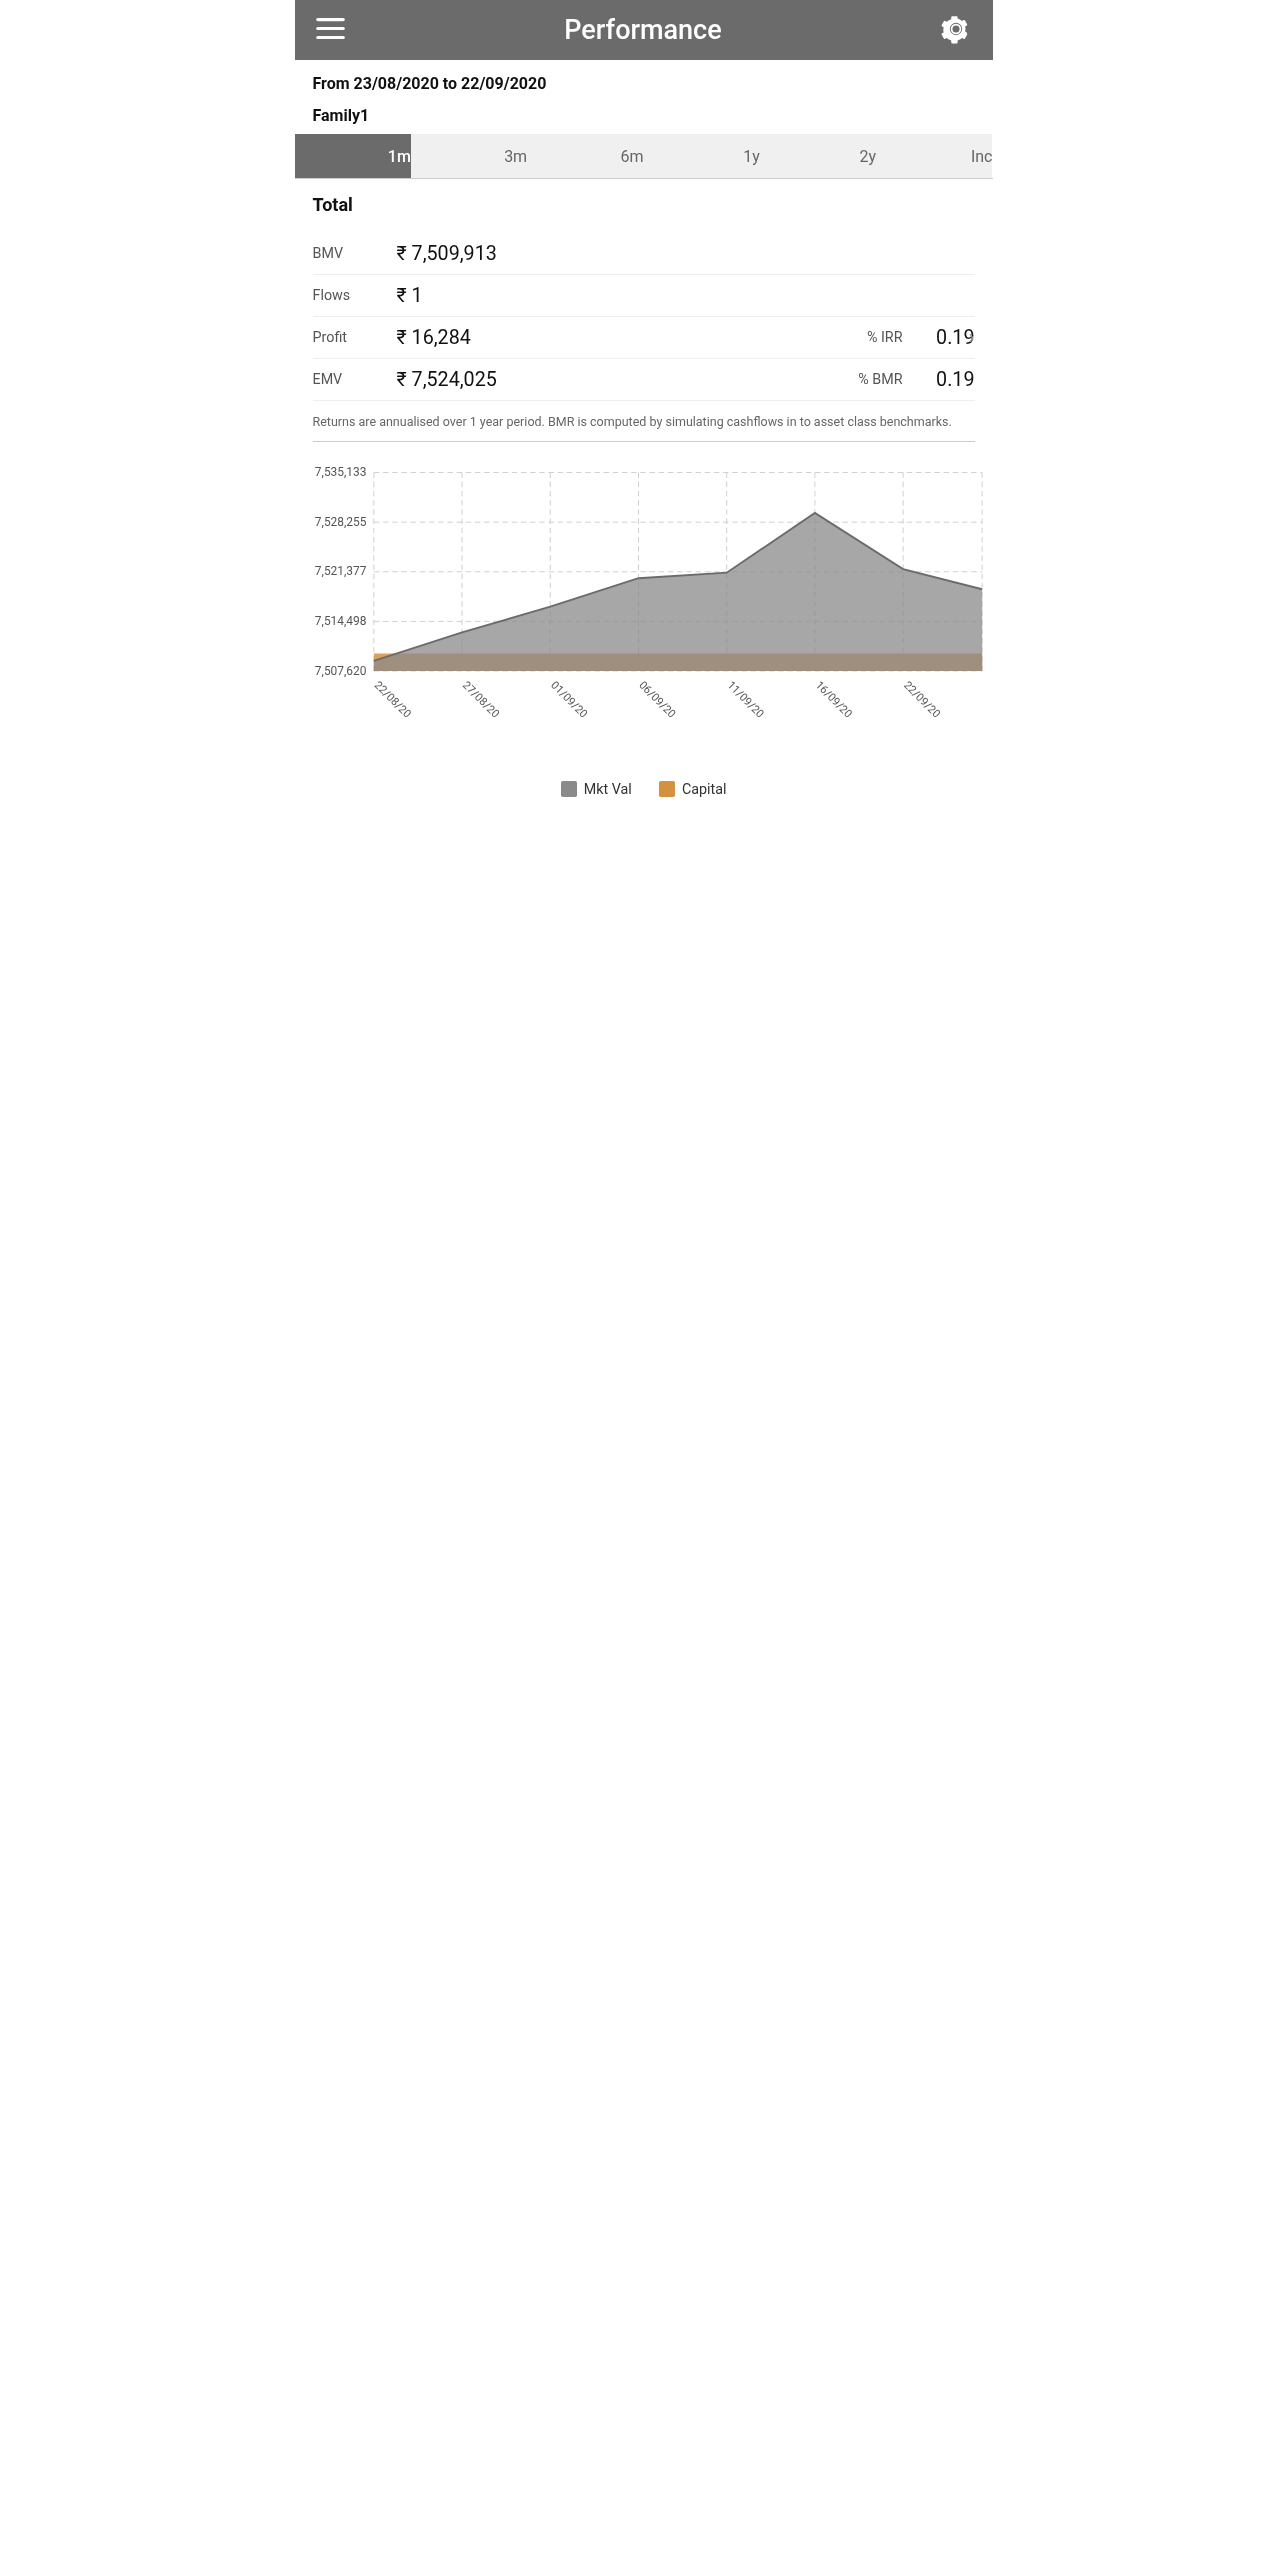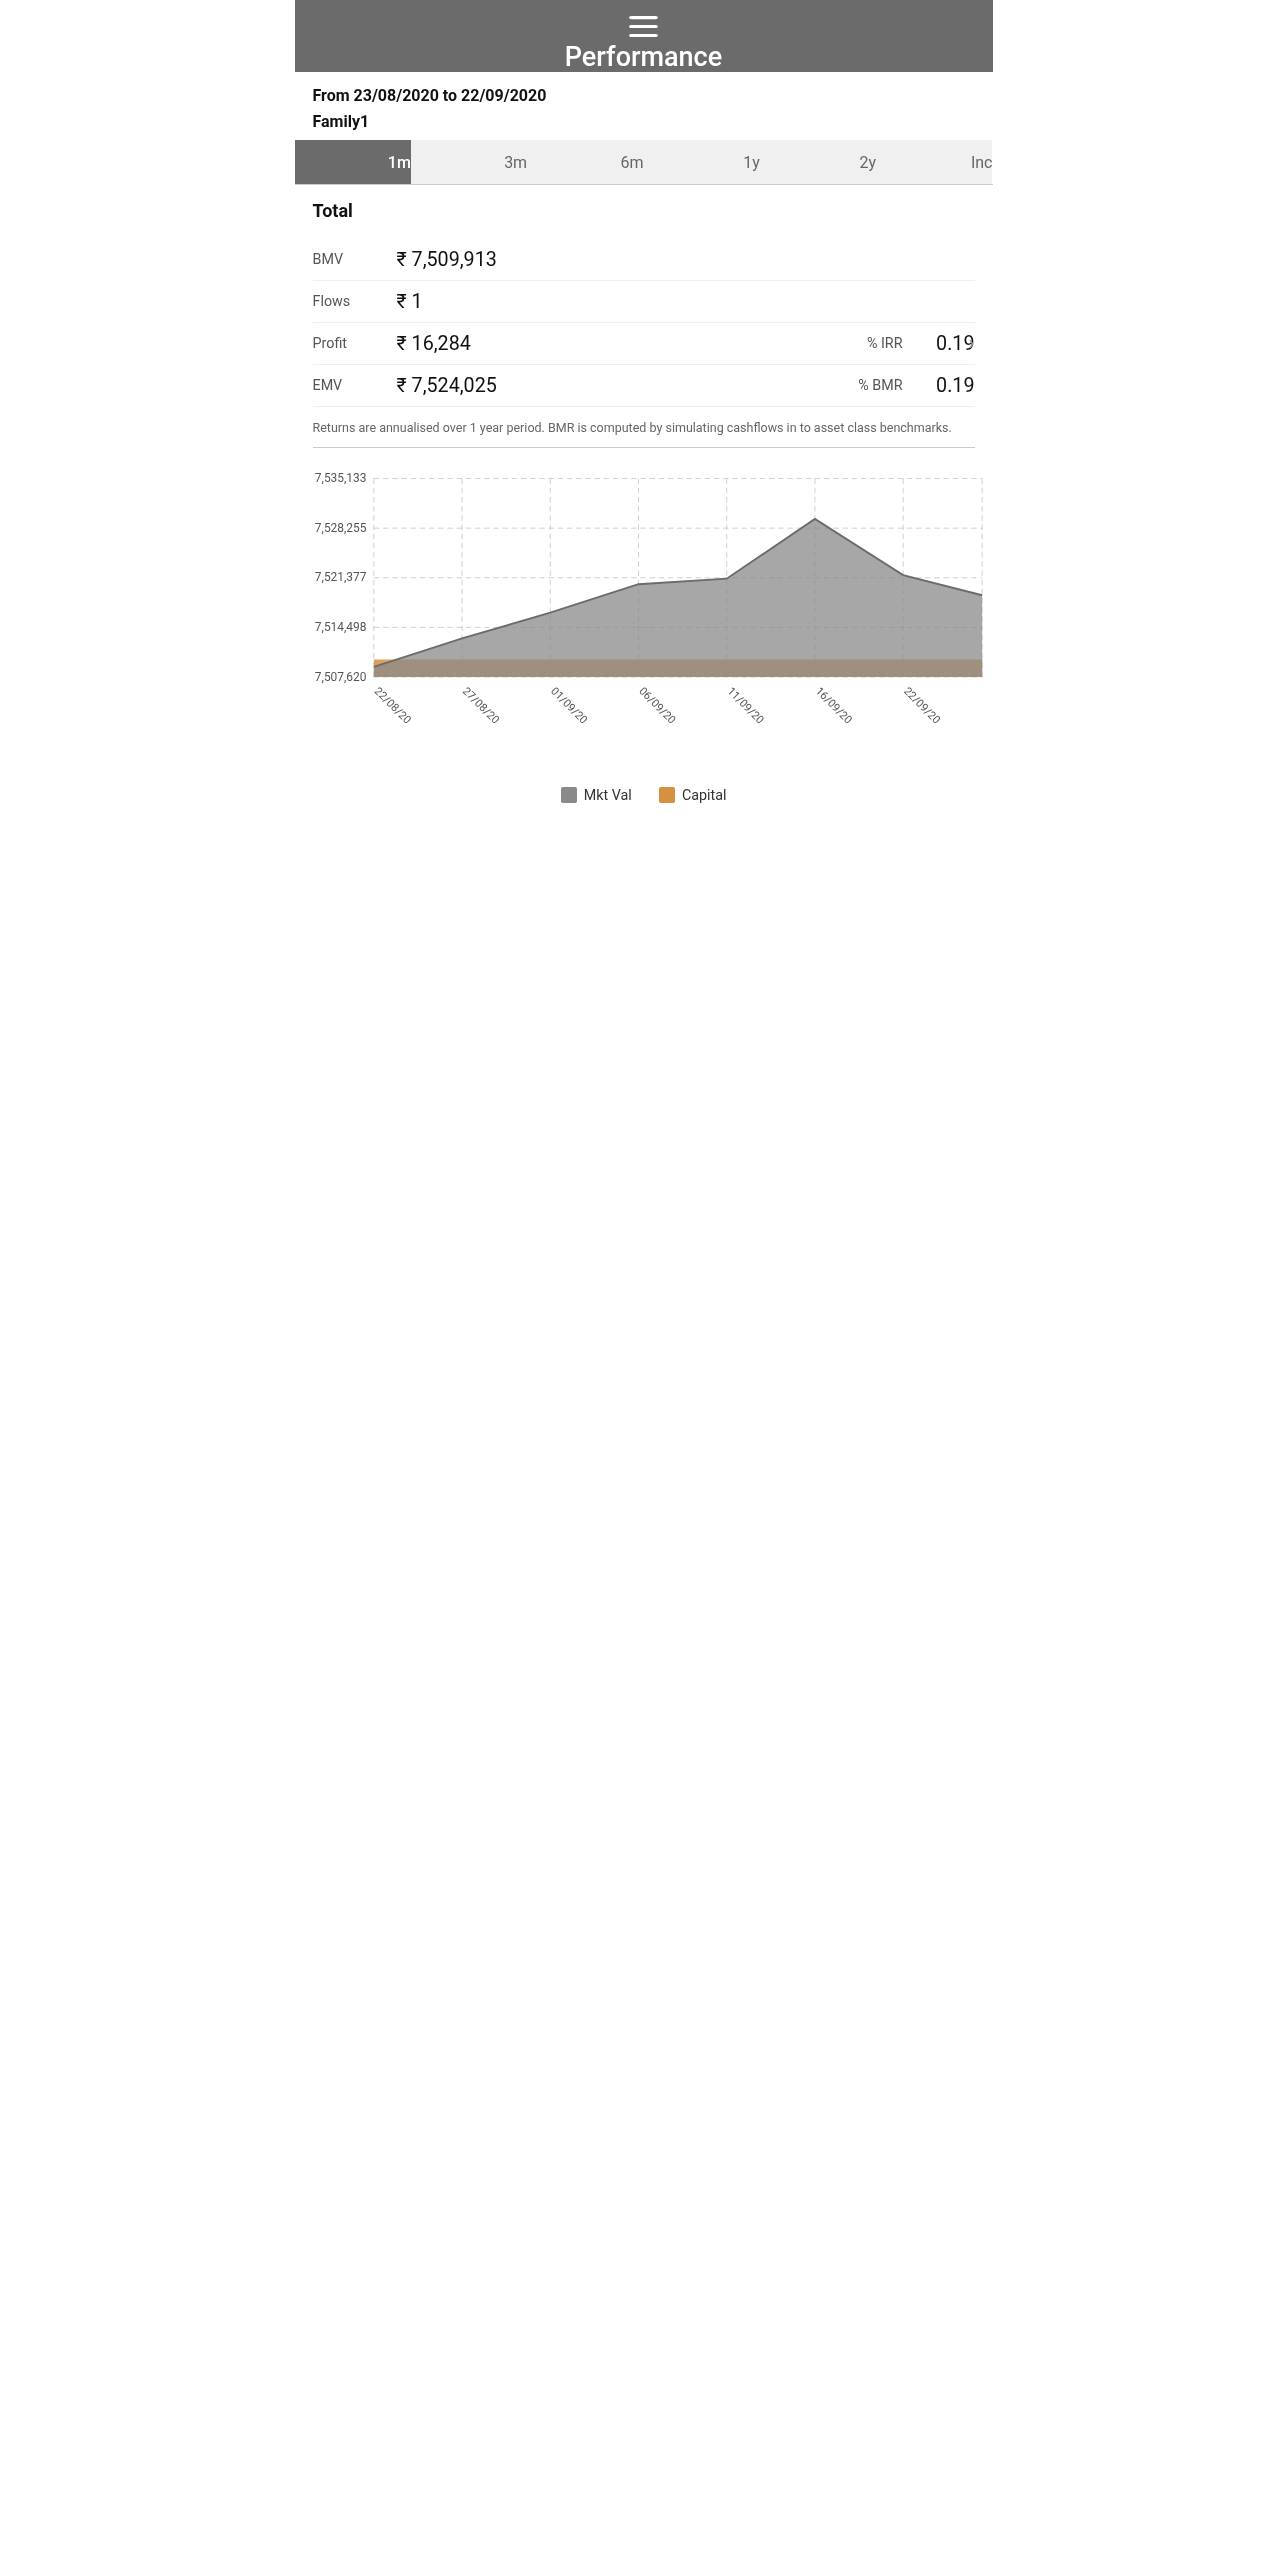--- a/index.html
+++ b/index.html
@@ -11,43 +11,42 @@
       margin: 0 auto;
     }
 
     
     .header {
       background: #6b6b6b;
       display: flex;
       align-items: center;
       justify-content: space-between;
       padding: 16px 21.5px;
-      height: 72px;
-      flex-direction: column;
+      height: 60px;
     }
     .header-title {
       color: #fff;
       font-size: 27px;
       font-weight: 500;
     }
 
     
     .date-family {
       padding: 14.3px 18px 9px;
     }
     .date-range {
       font-size: 16px;
       font-weight: 700;
       color: #111;
     }
     .family-name {
       font-size: 16px;
       font-weight: 700;
       color: #111;
-      margin-top: 7px;
+      margin-top: 13px;
     }
 
     
     .tabs {
       display: flex;
       border-bottom: 0.9px solid #ccc;
     }
     .tab {
       flex: 1;
       text-align: right;

